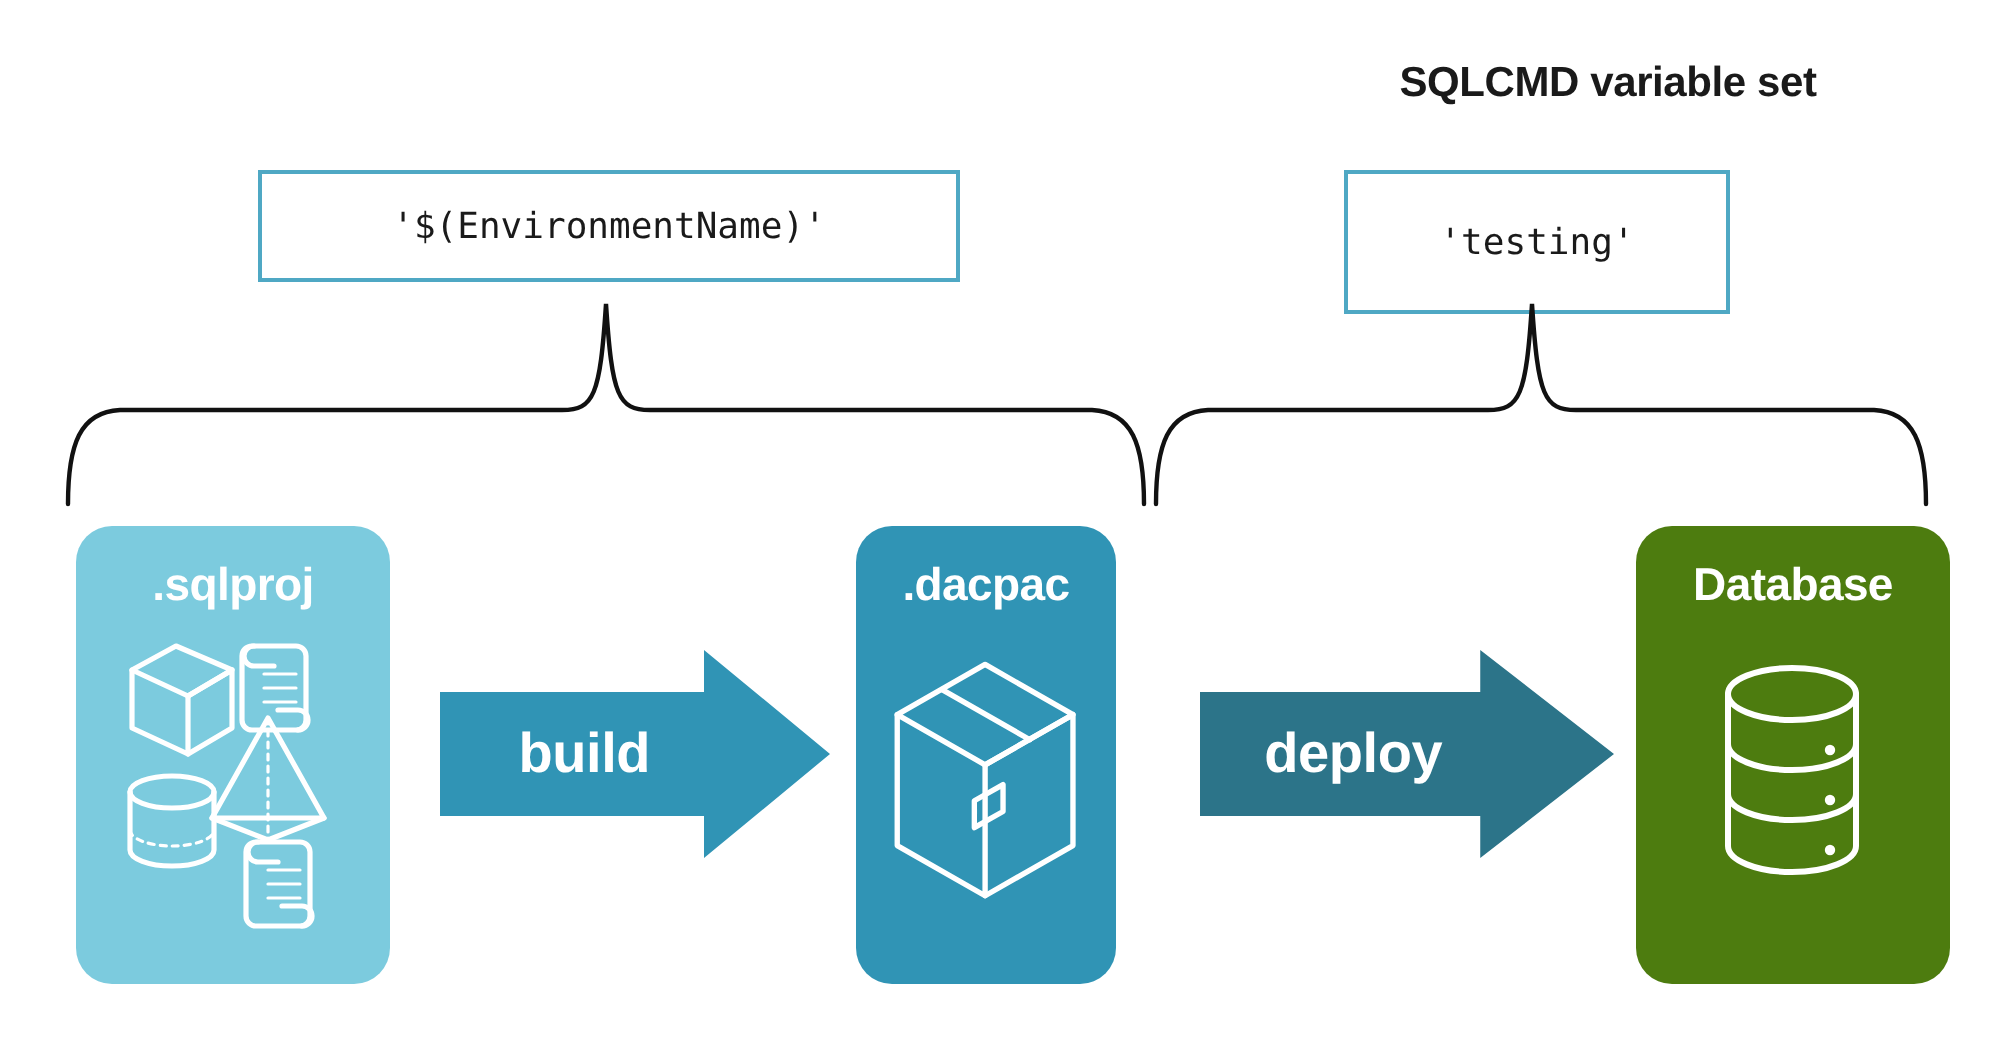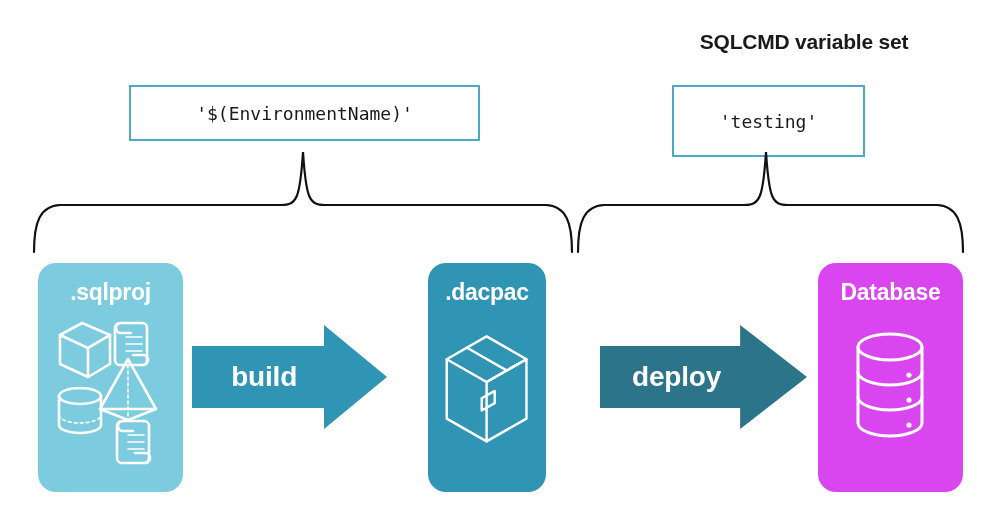--- a/index.html
+++ b/index.html
@@ -59,20 +59,21 @@
     width: 1000px;
     height: 108px;
     pointer-events: none;
   }
 
   
   .artifact-box {
     position: absolute;
     border-radius: 18px;
     overflow: hidden;
+    padding-left: 12px;
   }
   .artifact-label {
     position: absolute;
     top: 16px;
     left: 0;
     width: 100%;
     text-align: center;
     font-family: "Liberation Sans", sans-serif;
     font-weight: bold;
     font-size: 23px;
@@ -83,21 +84,21 @@
   .artifact-art {
     position: absolute;
     left: 0;
     top: 0;
     width: 100%;
     height: 100%;
   }
 
   #box-sqlproj  { left: 38px;  top: 263px; width: 145px; height: 229px; background: #7CCBDE; }
   #box-dacpac   { left: 428px; top: 263px; width: 118px; height: 229px; background: #3094B5; }
-  #box-database { left: 818px; top: 263px; width: 145px; height: 229px; background: #d946ef; }
+  #box-database { left: 818px; top: 263px; width: 145px; height: 229px; background: #4d7c0f; }
 
   
   .arrow {
     position: absolute;
     height: 104px;
   }
   .arrow-svg { position: absolute; left: 0; top: 0; width: 100%; height: 100%; }
   .arrow-label {
     position: absolute;
     left: 0;
@@ -107,21 +108,21 @@
     display: flex;
     align-items: center;
     justify-content: center;
     font-family: "Liberation Sans", sans-serif;
     font-weight: bold;
     font-size: 28px;
     color: #ffffff;
     letter-spacing: -0.2px;
     white-space: nowrap;
   }
-  #arrow-build  { left: 192px; top: 325px; width: 195px; }
+  #arrow-build  { left: 220px; top: 325px; width: 195px; }
   #arrow-deploy { left: 600px; top: 325px; width: 195px; padding-left: 12px; }
 </style>
 </head>
 <body>
 
 <div id="canvas">
 
   <div class="heading" id="heading-set">SQLCMD variable set</div>
 
   <div class="code-box" id="code-box-unresolved">'$(EnvironmentName)'</div>

